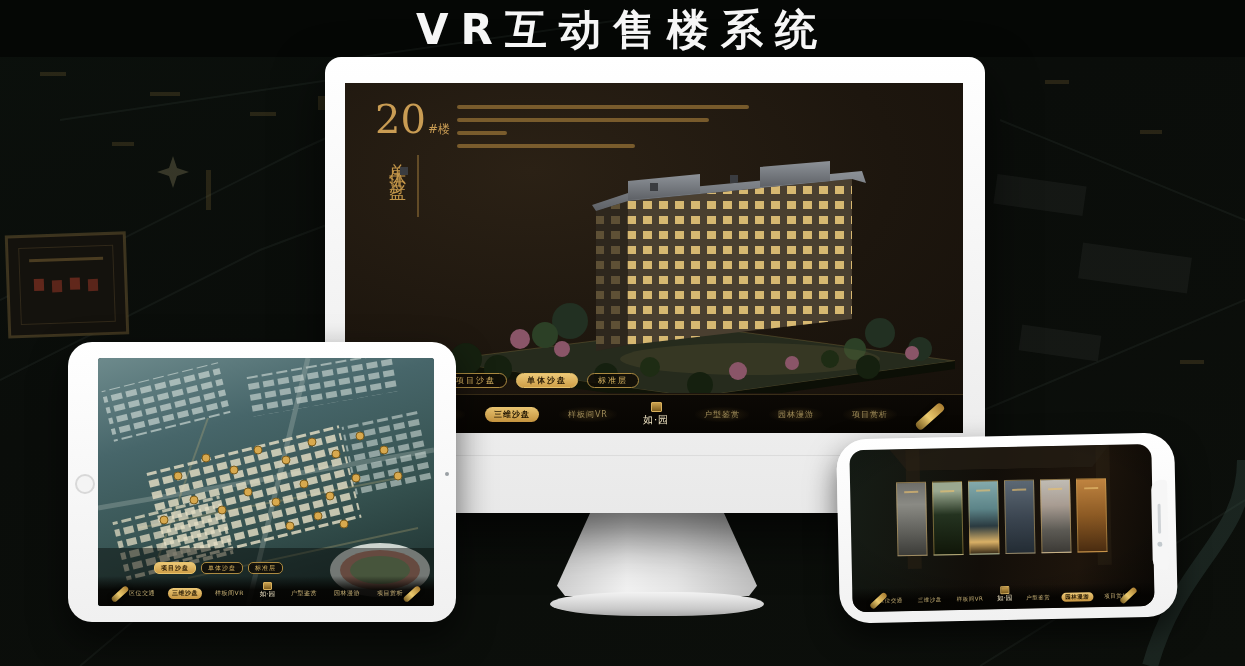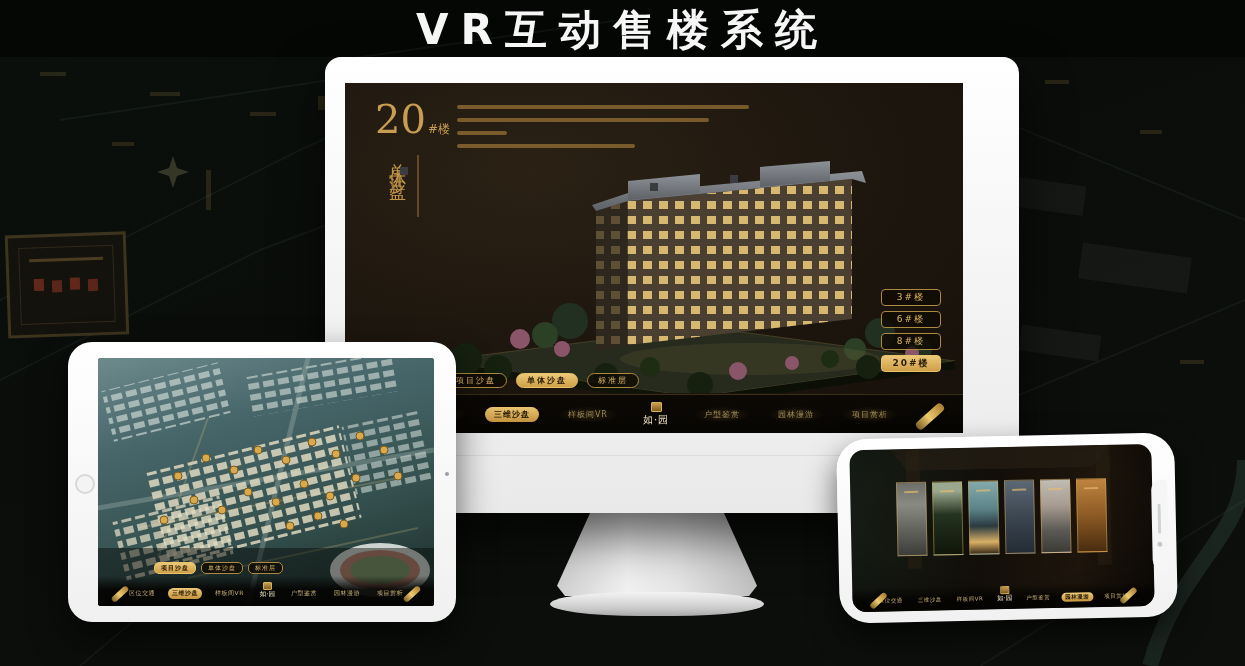--- a/index.html
+++ b/index.html
@@ -20,21 +20,21 @@
   .pill.active{background:linear-gradient(180deg,#ecc877 0%,#cf9f48 100%);
     border-color:#e8c36c;color:#2b1d07;font-weight:700;}
   .scroll-icon{display:block;background:linear-gradient(90deg,#7c5f22,#eccb6f 45%,#a87c30);
     border-radius:4px;box-shadow:0 0 4px rgba(0,0,0,.7);transform:rotate(-42deg);}
   .seal{display:inline-block;width:9px;height:8px;border:1px solid #d8b05c;border-radius:1px;
     background:linear-gradient(180deg,#caa04e,#7c5c1e);}
 
   
   .monitor{position:absolute;left:325px;top:57px;width:660px;height:456px;z-index:2;
     background:linear-gradient(180deg,#ffffff 0%,#f3f3f3 55%,#e9e9e9 100%);
-    border-radius:16px;box-shadow:0 22px 50px rgba(0,0,0,.65);padding-left:34px;}
+    border-radius:16px;box-shadow:0 22px 50px rgba(0,0,0,.65);}
   .monitor-screen{position:absolute;left:20px;top:26px;width:618px;height:350px;overflow:hidden;
     background:radial-gradient(130% 120% at 30% 25%,#2b2115 0%,#1d160e 45%,#120d08 100%);}
   .chin-line{position:absolute;left:20px;top:398px;width:618px;height:1px;background:#dcdcdc;}
   .stand-neck{position:absolute;left:557px;top:511px;width:200px;height:85px;z-index:1;
     background:linear-gradient(90deg,#cfcfcf 0%,#f1f1f1 35%,#e6e6e6 60%,#bfbfbf 100%);
     clip-path:polygon(17% 0,83% 0,100% 88%,96% 100%,4% 100%,0 88%);}
   .stand-base{position:absolute;left:550px;top:592px;width:214px;height:24px;z-index:1;
     border-radius:50%/60%;background:linear-gradient(180deg,#f4f4f4,#c9c9c9 70%,#a9a9a9);}
 
   
@@ -229,26 +229,20 @@
               <circle cx="392" cy="210" r="7"></circle>
               <circle cx="512" cy="200" r="7"></circle>
             </g>
           <g fill="#1e2c14">
               <circle cx="250" cy="214" r="10"></circle>
               <circle cx="430" cy="206" r="9"></circle>
             </g>
         </svg>
       </div>
 
-      <div class="floor-buttons">
-        <div class="pill">3#楼</div>
-        <div class="pill">6#楼</div>
-        <div class="pill">8#楼</div>
-        <div class="pill active">20#楼</div>
-      </div>
 
       <div class="screen-tabs">
         <div class="pill">项目沙盘</div>
         <div class="pill active">单体沙盘</div>
         <div class="pill">标准层</div>
       </div>
 
       <div class="navbar">
         <div class="nav-item">区位交通</div>
         <div class="nav-item active">三维沙盘</div>

